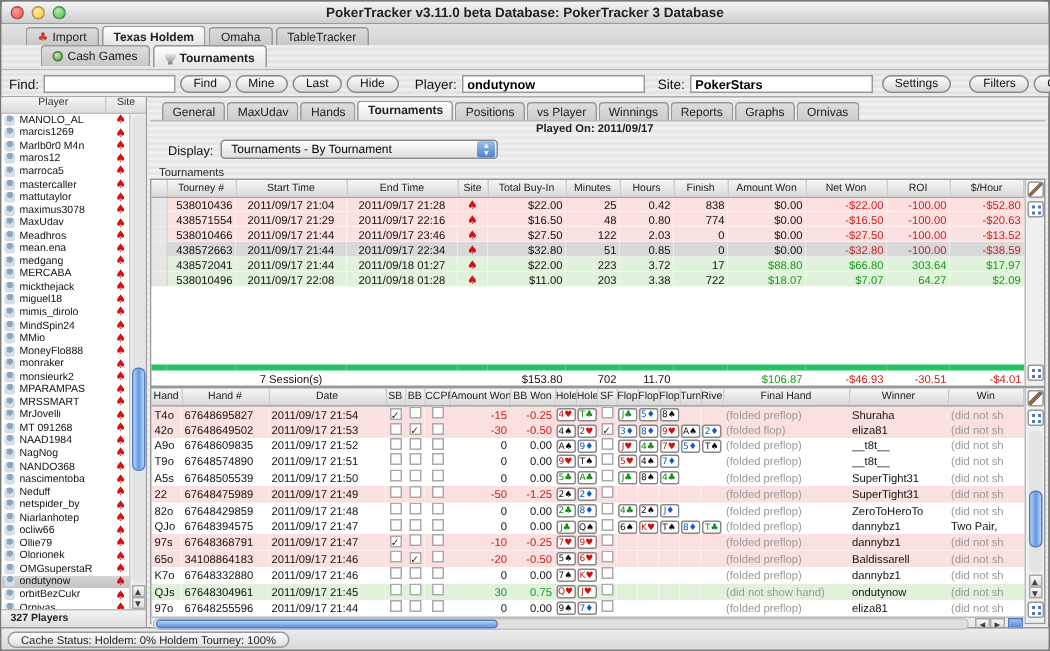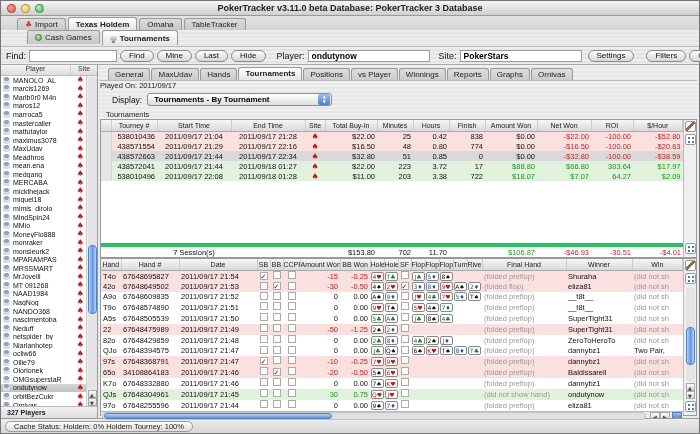--- a/index.html
+++ b/index.html
@@ -51,24 +51,24 @@
   .vtrack{flex:1;width:9px;background:#e4e4e4;border-radius:4px;position:relative;margin:1px 0}
   .vthumb{position:absolute;left:0;width:9px;border-radius:4px;background:linear-gradient(90deg,#b8d4f2,#6297e6 50%,#b8d4f2);border:1px solid #5580c0}
   .sb-scroll .vthumb{top:54%;height:22%}
   .arrow-btn{width:9px;height:8px;font-size:5px;color:#444;text-align:center;line-height:8px;background:linear-gradient(#fafafa,#d8d8d8);border:1px solid #aaa}
   .sb-footer{height:12px;border-top:1px solid #bbb;background:linear-gradient(#f2f2f2,#dedede);font-size:7px;font-weight:bold;color:#222;display:flex;align-items:center;padding-left:6px}
   
   .main{flex:1;display:flex;flex-direction:column;padding:0 2px;min-width:0}
   .report-tabs{height:15px;display:flex;align-items:flex-end;padding-left:8px;gap:1px}
   .rtab{font-size:8px;color:#222;border:1px solid #999;border-bottom:none;border-radius:3px 3px 0 0;padding:1px 6px;background:linear-gradient(#dedede,#cccccc);height:12px;white-space:nowrap}
   .rtab.active{background:linear-gradient(#fff,#e6e6e6);font-weight:bold;height:13px}
-  .played-on{height:11px;font-size:7.5px;font-weight:normal;color:#222;text-align:left;padding-right:4px;border-top:1px solid #bbb}
+  .played-on{height:11px;font-size:7.5px;font-weight:bold;color:#222;text-align:center;padding-right:4px;border-top:1px solid #bbb}
   .display-row{height:17px;display:flex;align-items:center;gap:5px;padding-left:12px}
   .display-label{font-size:8.5px;color:#111}
-  .popup{display:flex;align-items:center;height:13px;border:1px solid #8a8a8a;border-radius:3px;background:linear-gradient(#fefefe,#dedede);font-size:8px;font-weight:bold;padding-left:6px;width:185px;justify-content:space-between}
+  .popup{display:flex;align-items:center;height:13px;border:1px solid #8a8a8a;border-radius:3px;background:linear-gradient(#fefefe,#dedede);font-size:8px;font-weight:normal;padding-left:6px;width:185px;justify-content:space-between}
   .popup-arrows{width:12px;height:11px;background:linear-gradient(#9cc0ee,#4d7fd0);border-radius:2px;color:#fff;font-size:4px;line-height:5px;text-align:center;margin-right:1px}
   .section-label{height:11px;font-size:7.5px;color:#222;padding-left:6px;display:flex;align-items:flex-end}
   
   .panel{border:1px solid #999;background:#fff;display:flex;min-height:0}
   .panel-tournaments{height:139px}
   .panel-hands{flex:1;margin-bottom:2px}
   .panel-main{flex:1;display:flex;flex-direction:column;min-width:0}
   table{border-collapse:collapse;table-layout:fixed;width:100%}
   th{height:11px;font-size:7px;font-weight:normal;color:#222;background:linear-gradient(#f6f6f6,#d9d9d9);border-right:1px solid #ccc;border-bottom:1px solid #aaa;overflow:hidden;white-space:nowrap}
   td{height:10px;font-size:7.5px;color:#111;padding:0 2px;overflow:hidden;white-space:nowrap}
@@ -534,20 +534,35 @@
                   <td class="num">$16.50</td>
                   <td class="num">48</td>
                   <td class="num">0.80</td>
                   <td class="num">774</td>
                   <td class="num">$0.00</td>
                   <td class="num neg">-$16.50</td>
                   <td class="num neg">-100.00</td>
                   <td class="num neg">-$20.63</td>
                 </tr>
 
+                <tr class="pink">
+                  <td class="ind"></td>
+                  <td class="num">538010466</td>
+                  <td class="ctr">2011/09/17 21:44</td>
+                  <td class="ctr">2011/09/17 23:46</td>
+                  <td class="ctr"><span class="site-icon glyph">♠</span></td>
+                  <td class="num">$27.50</td>
+                  <td class="num">122</td>
+                  <td class="num">2.03</td>
+                  <td class="num">0</td>
+                  <td class="num">$0.00</td>
+                  <td class="num neg">-$27.50</td>
+                  <td class="num neg">-100.00</td>
+                  <td class="num neg">-$13.52</td>
+                </tr>
 
                 <tr class="grey">
                   <td class="ind"></td>
                   <td class="num">438572663</td>
                   <td class="ctr">2011/09/17 21:44</td>
                   <td class="ctr">2011/09/17 22:34</td>
                   <td class="ctr"><span class="site-icon glyph">♠</span></td>
                   <td class="num">$32.80</td>
                   <td class="num">51</td>
                   <td class="num">0.85</td>

